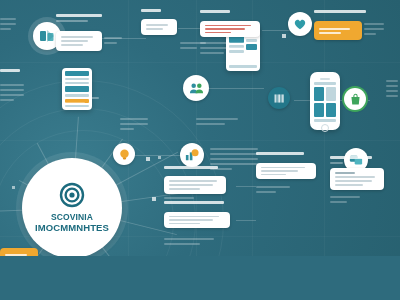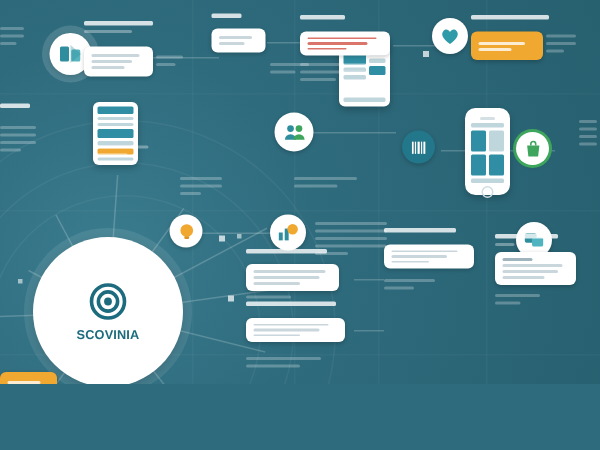--- a/index.html
+++ b/index.html
@@ -122,20 +122,21 @@
 
   <div class="hub" style="left:22px;top:158px;width:100px;height:100px;">
     <span>
       <svg width="26" height="26" viewBox="0 0 26 26">
         <circle cx="13" cy="13" r="11" fill="none" stroke="#1c6b7e" stroke-width="2.4"></circle>
         <circle cx="13" cy="13" r="6.4" fill="none" stroke="#1c6b7e" stroke-width="2.4"></circle>
         <circle cx="13" cy="13" r="2.6" fill="#1c6b7e"></circle>
       </svg>
     </span>
     <div class="hub-title" style="margin-top:5px;font-size:8.5px;">SCOVINIA</div>
+    <div class="hub-title" style="font-size:9.5px;">IMOCMMNHTES</div>
   </div>
 
   <div class="node halo" style="left:33px;top:22px;width:28px;height:28px;">
     <span>
       <svg width="16" height="16" viewBox="0 0 16 16">
         <rect x="1" y="3" width="6" height="10" rx="1" fill="#2f8e9e"></rect>
         <rect x="8.5" y="5" width="6" height="8" rx="1" fill="#57b3bd"></rect>
         <path d="M8 2 L15 8 L8 14 Z" fill="#2f8e9e" opacity=".35"></path>
       </svg>
     </span>

